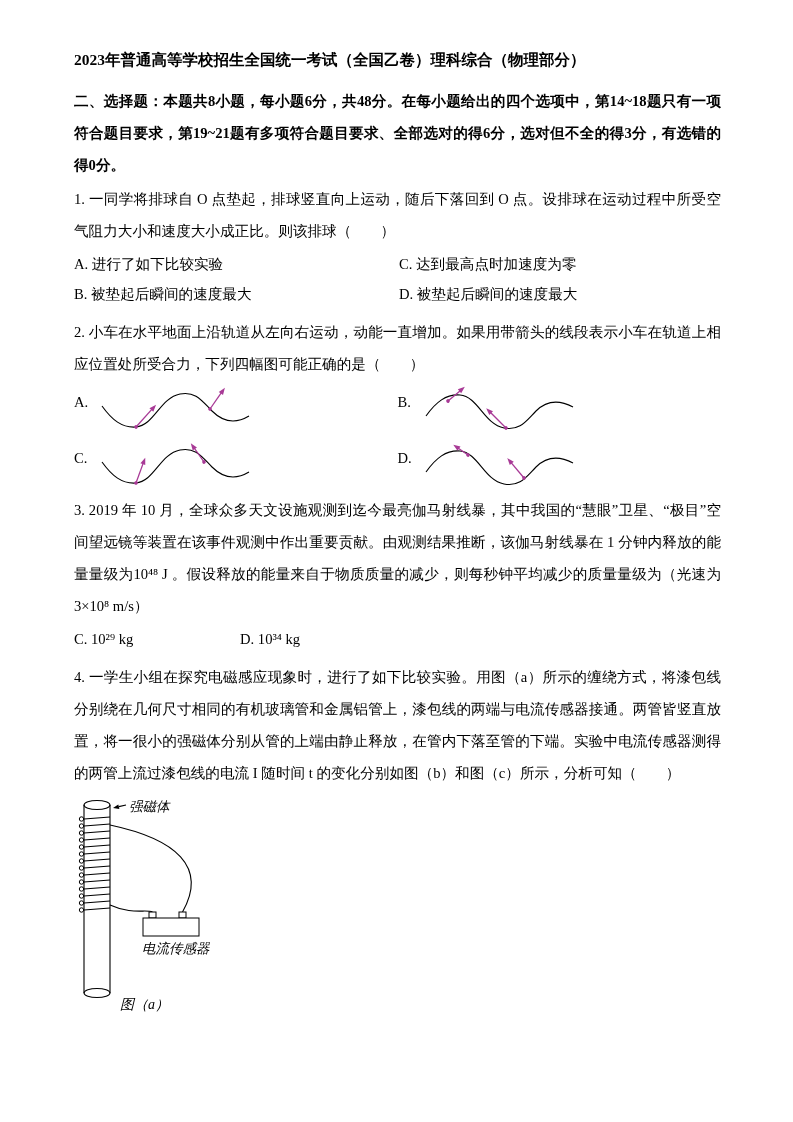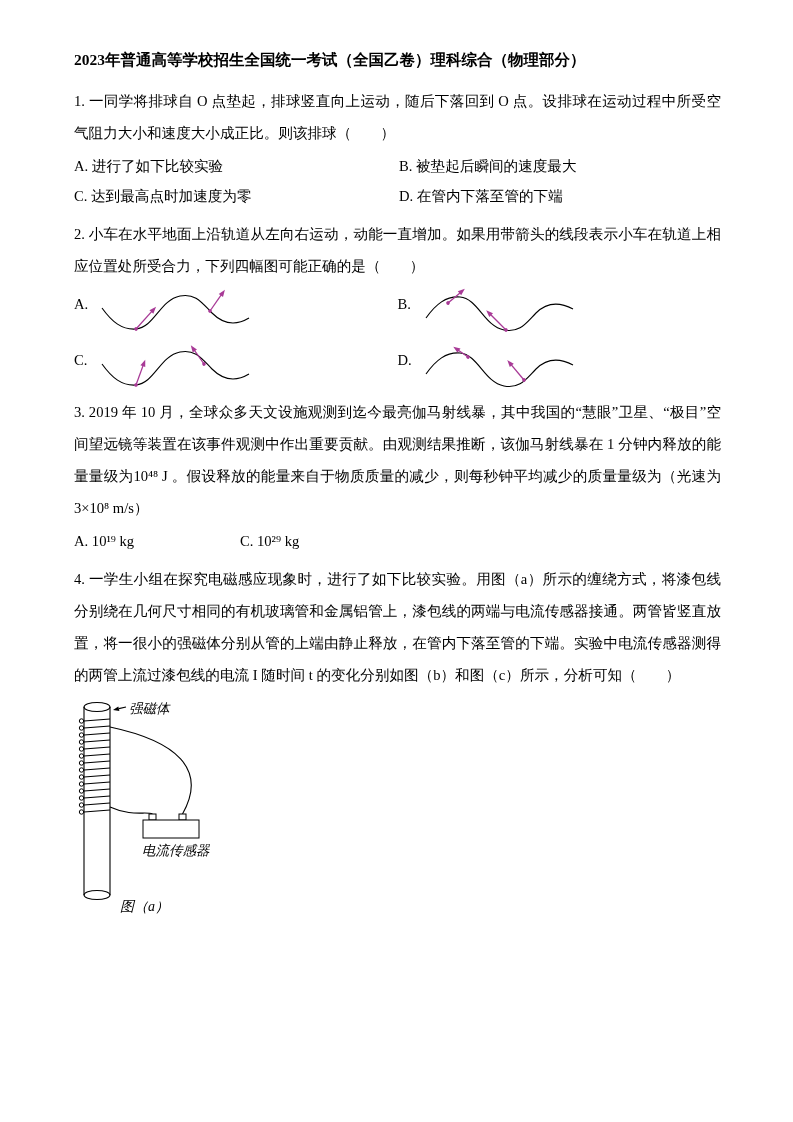--- a/index.html
+++ b/index.html
@@ -30,27 +30,28 @@
   .svg-label { font-size: 13.5px; fill: #000; font-family: inherit; }
   .svg-caption { font-size: 14px; fill: #000; font-family: inherit; }
 </style>
 </head>
 <body style="background: rgb(255, 255, 255); color: rgb(0, 0, 0);">
 
 <div class="page">
 
   <div class="title">2023年普通高等学校招生全国统一考试（全国乙卷）理科综合（物理部分）</div>
 
+  <p class="para bold">二、选择题：本题共8小题，每小题6分，共48分。在每小题给出的四个选项中，第14~18题只有一项符合题目要求，第19~21题有多项符合题目要求、全部选对的得6分，选对但不全的得3分，有选错的得0分。</p>
 
   <p class="para q">1. 一同学将排球自 O 点垫起，排球竖直向上运动，随后下落回到 O 点。设排球在运动过程中所受空气阻力大小和速度大小成正比。则该排球（　　）</p>
   <div class="options-2col">
     <span>A. 进行了如下比较实验</span>
+    <span>C. 达到最高点时加速度为零</span>
     <span>B. 被垫起后瞬间的速度最大</span>
-    <span>C. 达到最高点时加速度为零</span>
-    <span>D. 在管内下落至管的下端</span>
+    <span>D. 被垫起后瞬间的速度最大</span>
   </div>
 
   <p class="para q">2. 小车在水平地面上沿轨道从左向右运动，动能一直增加。如果用带箭头的线段表示小车在轨道上相应位置处所受合力，下列四幅图可能正确的是（　　）</p>
 
   <div class="fig-row">
     <div class="fig">
       <span class="fig-label">A.</span>
       <svg width="152" height="50" viewBox="0 0 152 50">
         <path class="curve" d="M2,20 C12,34 22,42 36,41 C54,39.5 60,12 80,8 C96,5 102,15 112,25 C122,35 134,39 149,30"></path>
         <g class="force" transform="translate(36,41) rotate(-48)">
@@ -113,22 +114,22 @@
           <circle r="1.8"></circle>
             <line x1="0" y1="0" x2="22" y2="0"></line>
             <polygon points="26,0 19,2.6 19,-2.6"></polygon>
         </g>
       </svg>
     </div>
   </div>
 
   <p class="para q">3. 2019 年 10 月，全球众多天文设施观测到迄今最亮伽马射线暴，其中我国的“慧眼”卫星、“极目”空间望远镜等装置在该事件观测中作出重要贡献。由观测结果推断，该伽马射线暴在 1 分钟内释放的能量量级为10⁴⁸ J 。假设释放的能量来自于物质质量的减少，则每秒钟平均减少的质量量级为（光速为3×10⁸ m/s）</p>
   <div class="options-4col">
-    <span>A.  10¹⁹ kg</span>
     <span>C.  10²⁹ kg</span>
+    <span>D.  10³⁴ kg</span>
   </div>
 
   <p class="para q">4. 一学生小组在探究电磁感应现象时，进行了如下比较实验。用图（a）所示的缠绕方式，将漆包线分别绕在几何尺寸相同的有机玻璃管和金属铝管上，漆包线的两端与电流传感器接通。两管皆竖直放置，将一很小的强磁体分别从管的上端由静止释放，在管内下落至管的下端。实验中电流传感器测得的两管上流过漆包线的电流 I 随时间 t 的变化分别如图（b）和图（c）所示，分析可知（　　）</p>
 
   <div class="apparatus">
     <svg width="240" height="222" viewBox="0 0 240 222">
 
       <path class="ink" d="M8,12 L8,200 M34,12 L34,200"></path>
       <ellipse class="ink" cx="21" cy="12" rx="13" ry="4.5"></ellipse>
       <ellipse class="ink" cx="21" cy="200" rx="13" ry="4.5"></ellipse>

